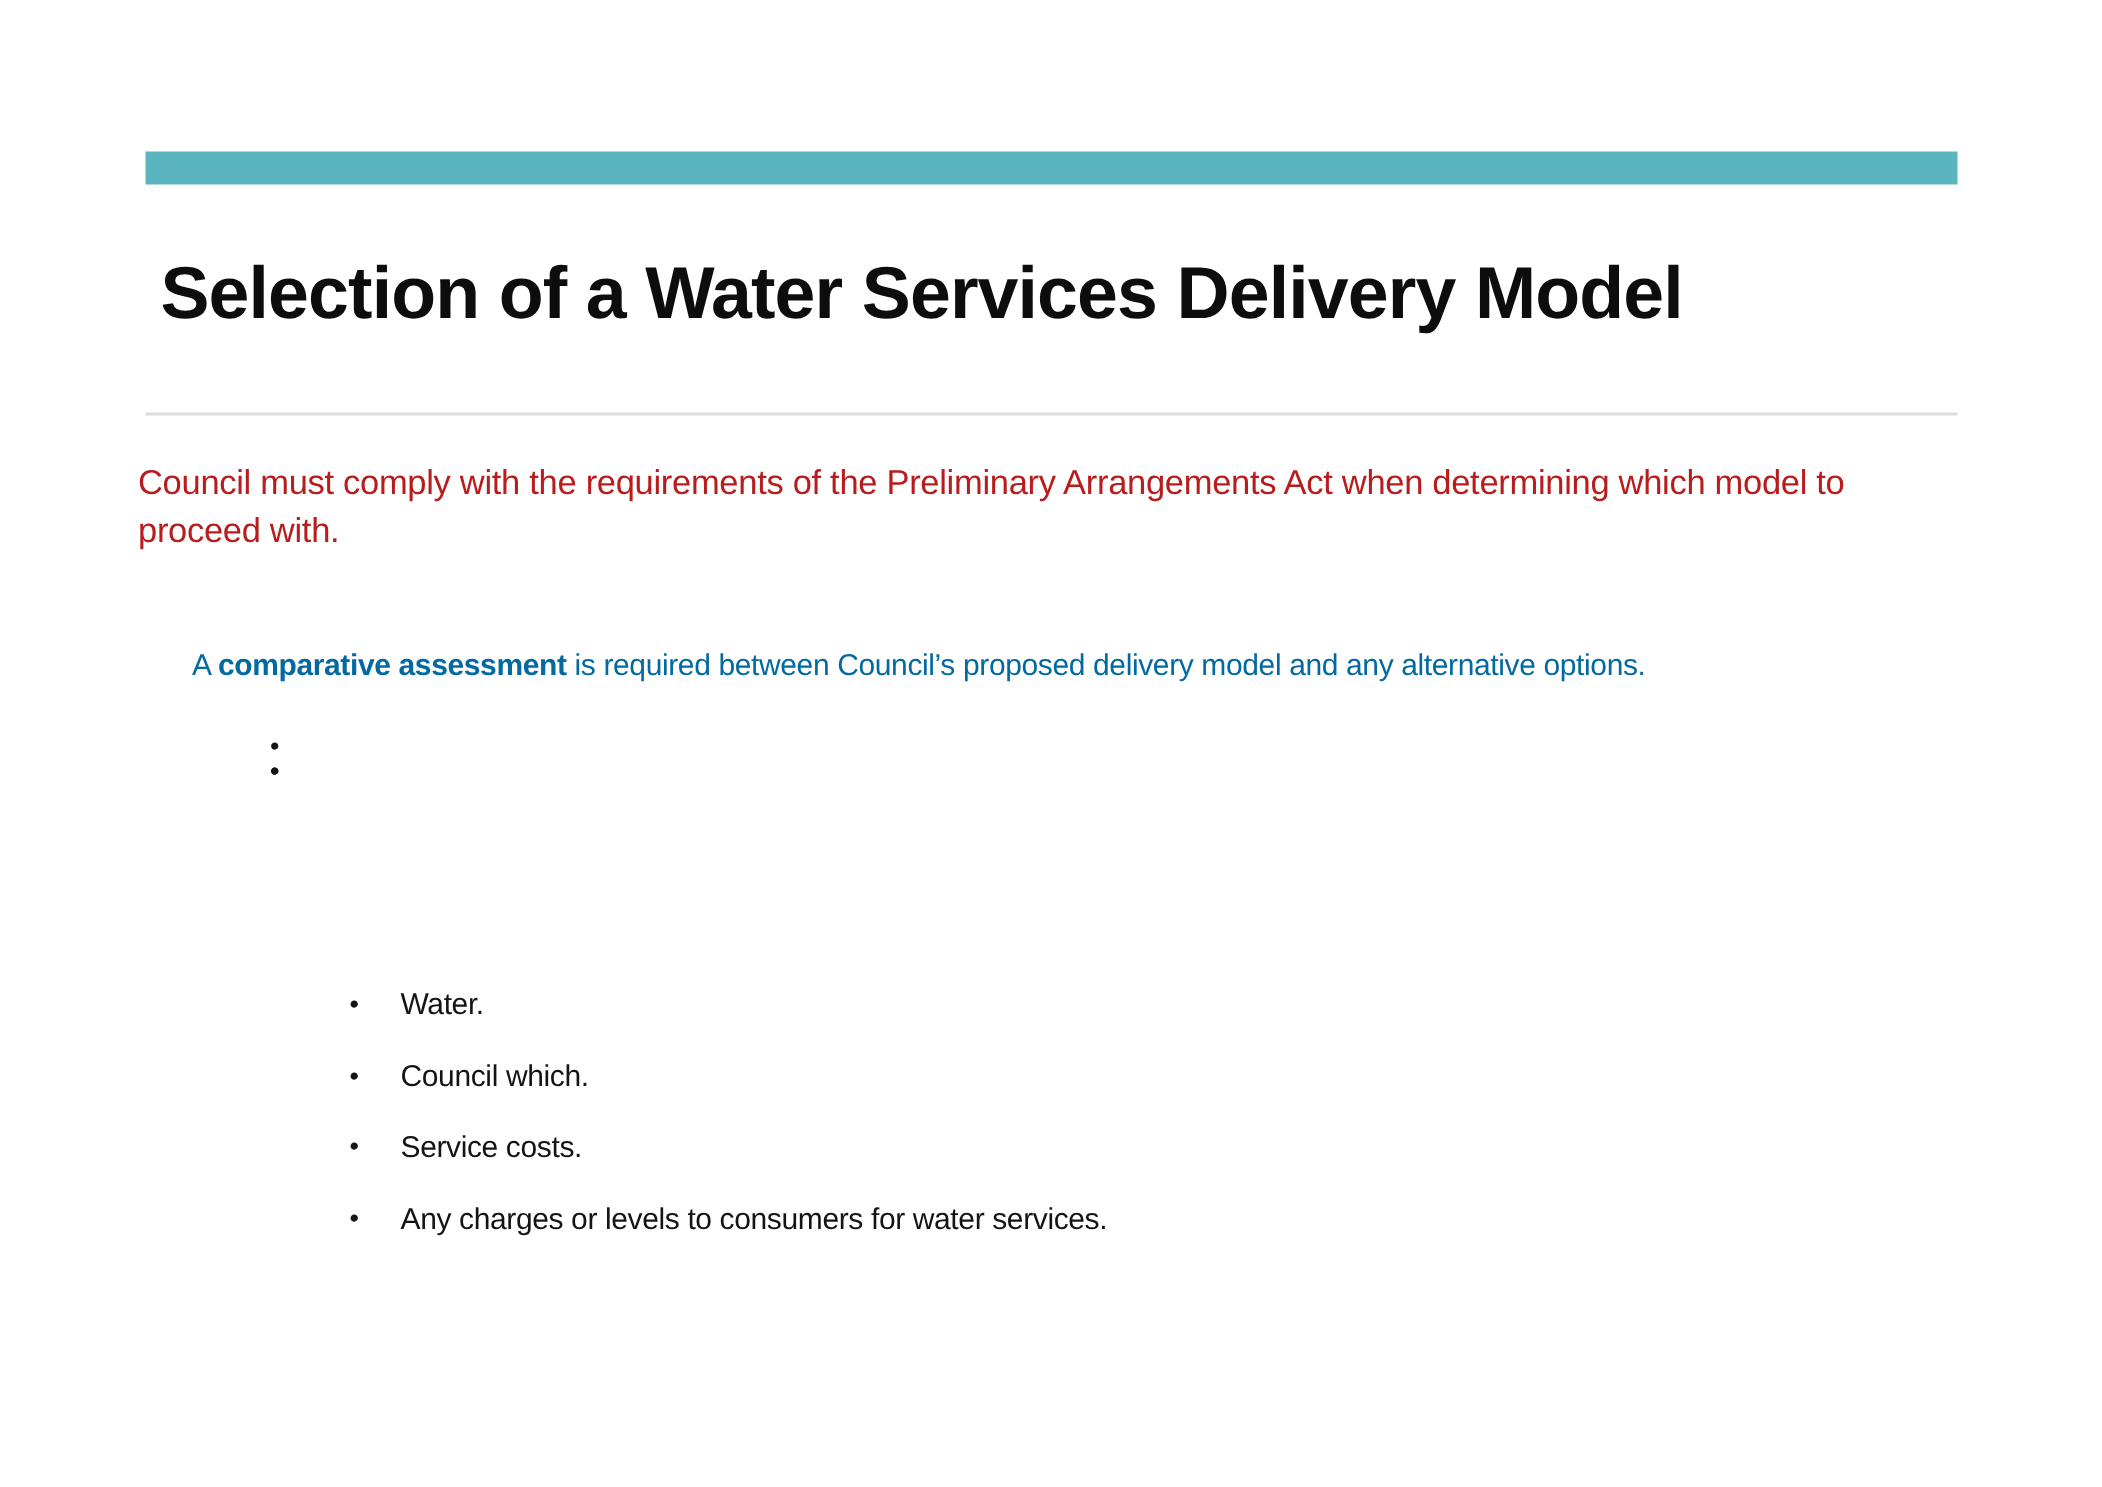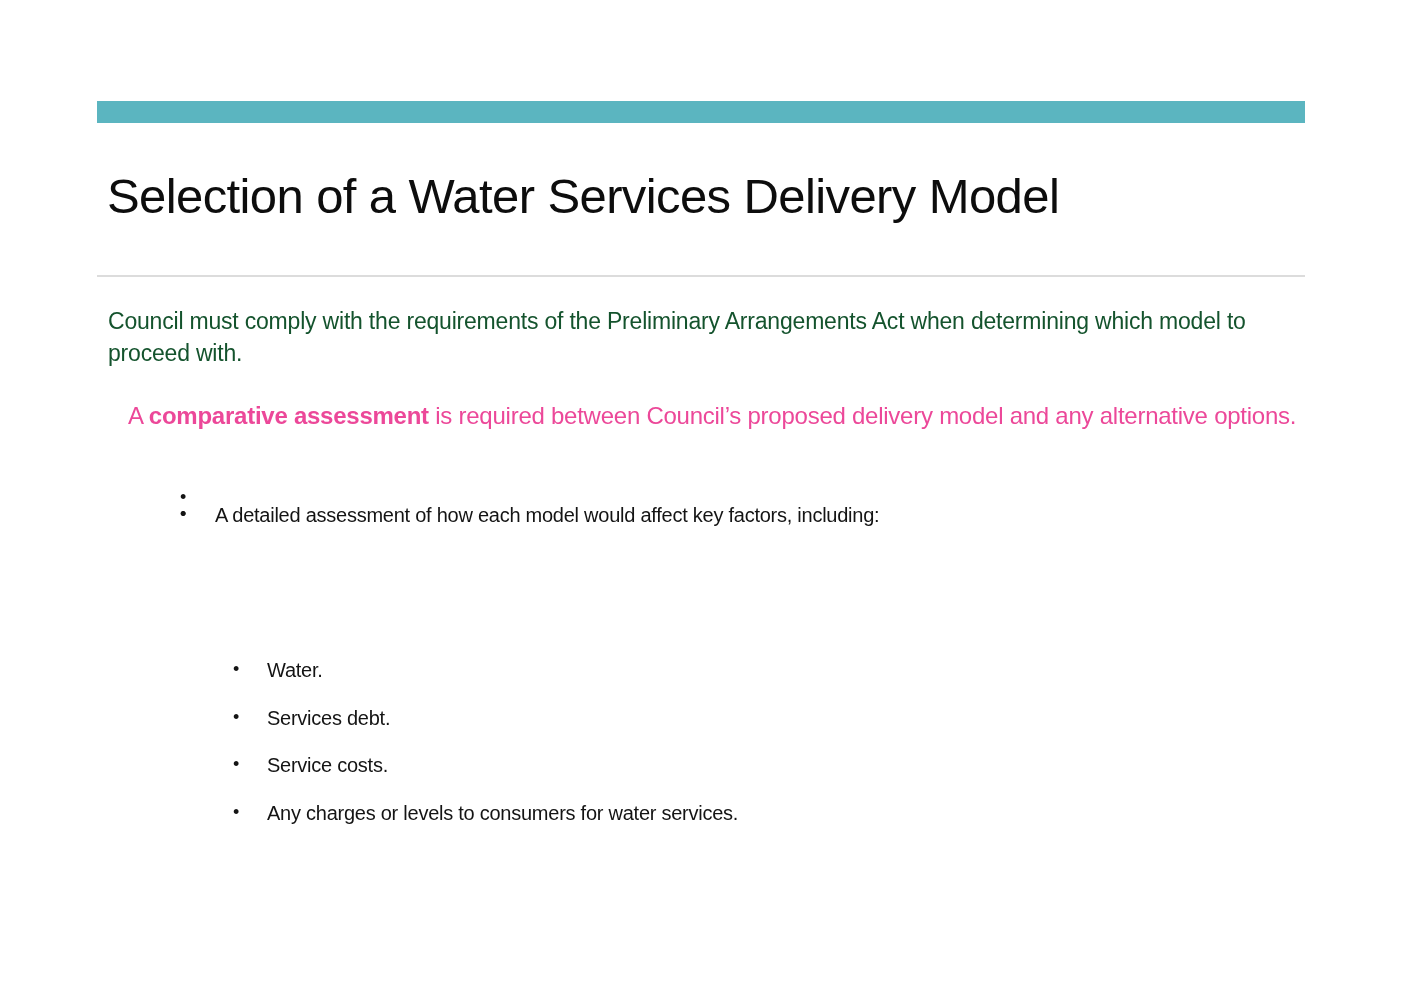--- a/index.html
+++ b/index.html
@@ -22,53 +22,53 @@
       width: 1208px;
       height: 22px;
       background: #5bb5c0;
     }
     .title {
       position: absolute;
       left: 107px;
       top: 168px;
       margin: 0;
       font-size: 49px;
-      font-weight: normal;
+      font-weight: bold;
       letter-spacing: -0.6px;
       color: #0d0d0d;
       white-space: nowrap;
     }
     .divider {
       position: absolute;
       left: 97px;
       top: 275px;
       width: 1208px;
       height: 2px;
       background: #dcdcdc;
     }
     .subtitle {
       position: absolute;
-      left: 108px;
+      left: 92px;
       top: 305px;
       width: 1160px;
       margin: 0;
       font-size: 23px;
       line-height: 32px;
-      color: #14532d;
+      color: #b91c1c;
       letter-spacing: -0.2px;
     }
     .intro {
       position: absolute;
       left: 128px;
-      top: 402px;
+      top: 430px;
       width: 1180px;
       margin: 0;
-      font-size: 24px;
+      font-size: 20px;
       line-height: 28px;
-      color: #ec4899;
+      color: #0369a1;
       white-space: nowrap;
       letter-spacing: -0.25px;
     }
     .intro b {
       font-weight: bold;
     }
     .bullet-list {
       position: absolute;
       left: 180px;
       top: 483px;
@@ -133,32 +133,31 @@
 
 <ul class="bullet-list">
   <li class="bullet-item justify">
     <span class="bullet-dot">•</span>
   </li>
   <li class="bullet-item">
     <span class="bullet-dot">•</span>
   </li>
   <li class="bullet-item">
     <span class="bullet-dot">•</span>
-    <span>A detailed assessment of how each model would affect key factors, including:</span>
   </li>
 </ul>
 
 <ul class="sub-list">
   <li class="sub-item">
     <span class="bullet-dot">•</span>
     <span>Water.</span>
   </li>
   <li class="sub-item">
     <span class="bullet-dot">•</span>
-    <span>Services debt.</span>
+    <span>Council which.</span>
   </li>
   <li class="sub-item">
     <span class="bullet-dot">•</span>
     <span>Service costs.</span>
   </li>
   <li class="sub-item">
     <span class="bullet-dot">•</span>
     <span>Any charges or levels to consumers for water services.</span>
   </li>
 </ul>

